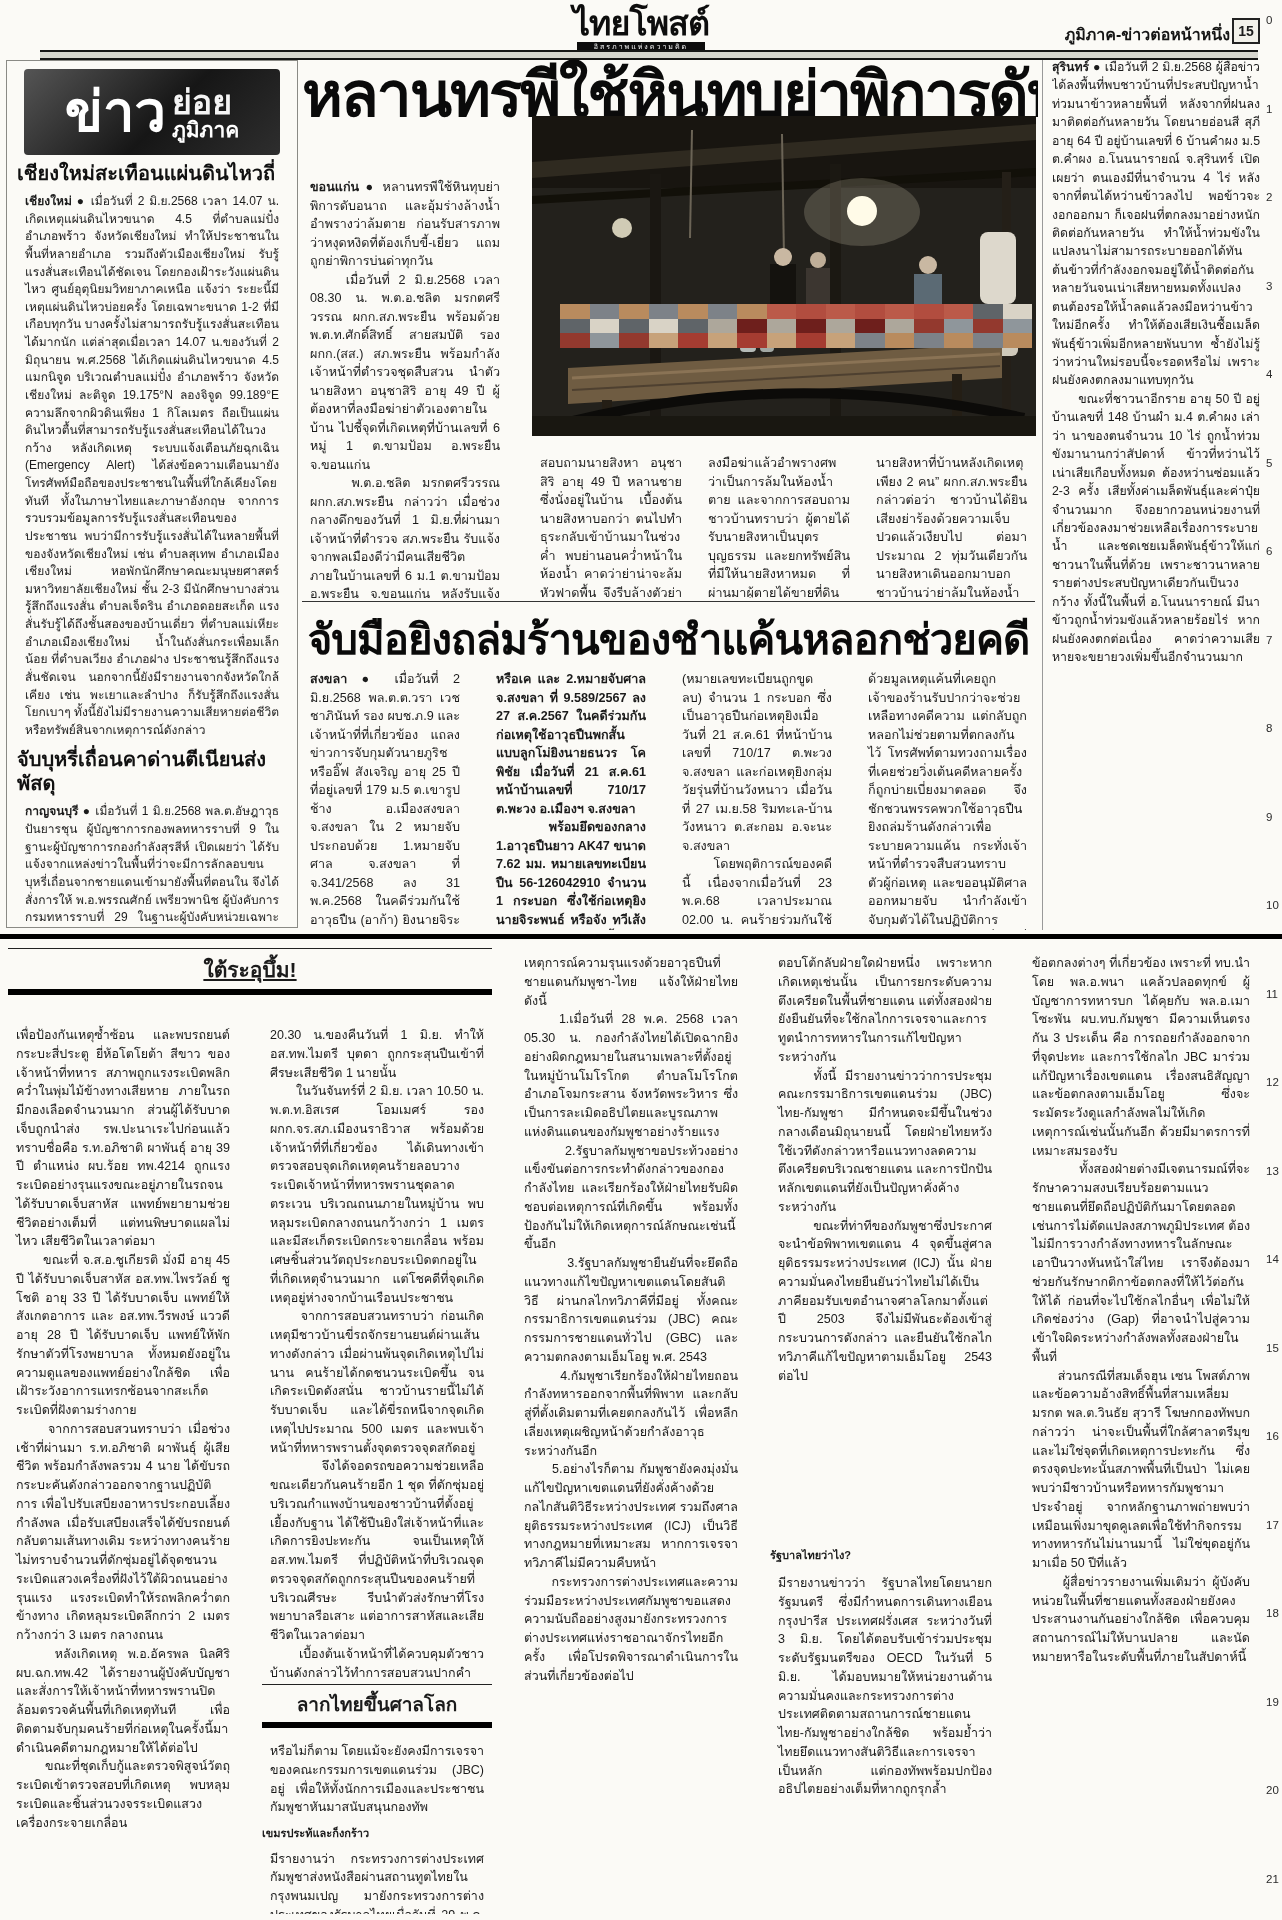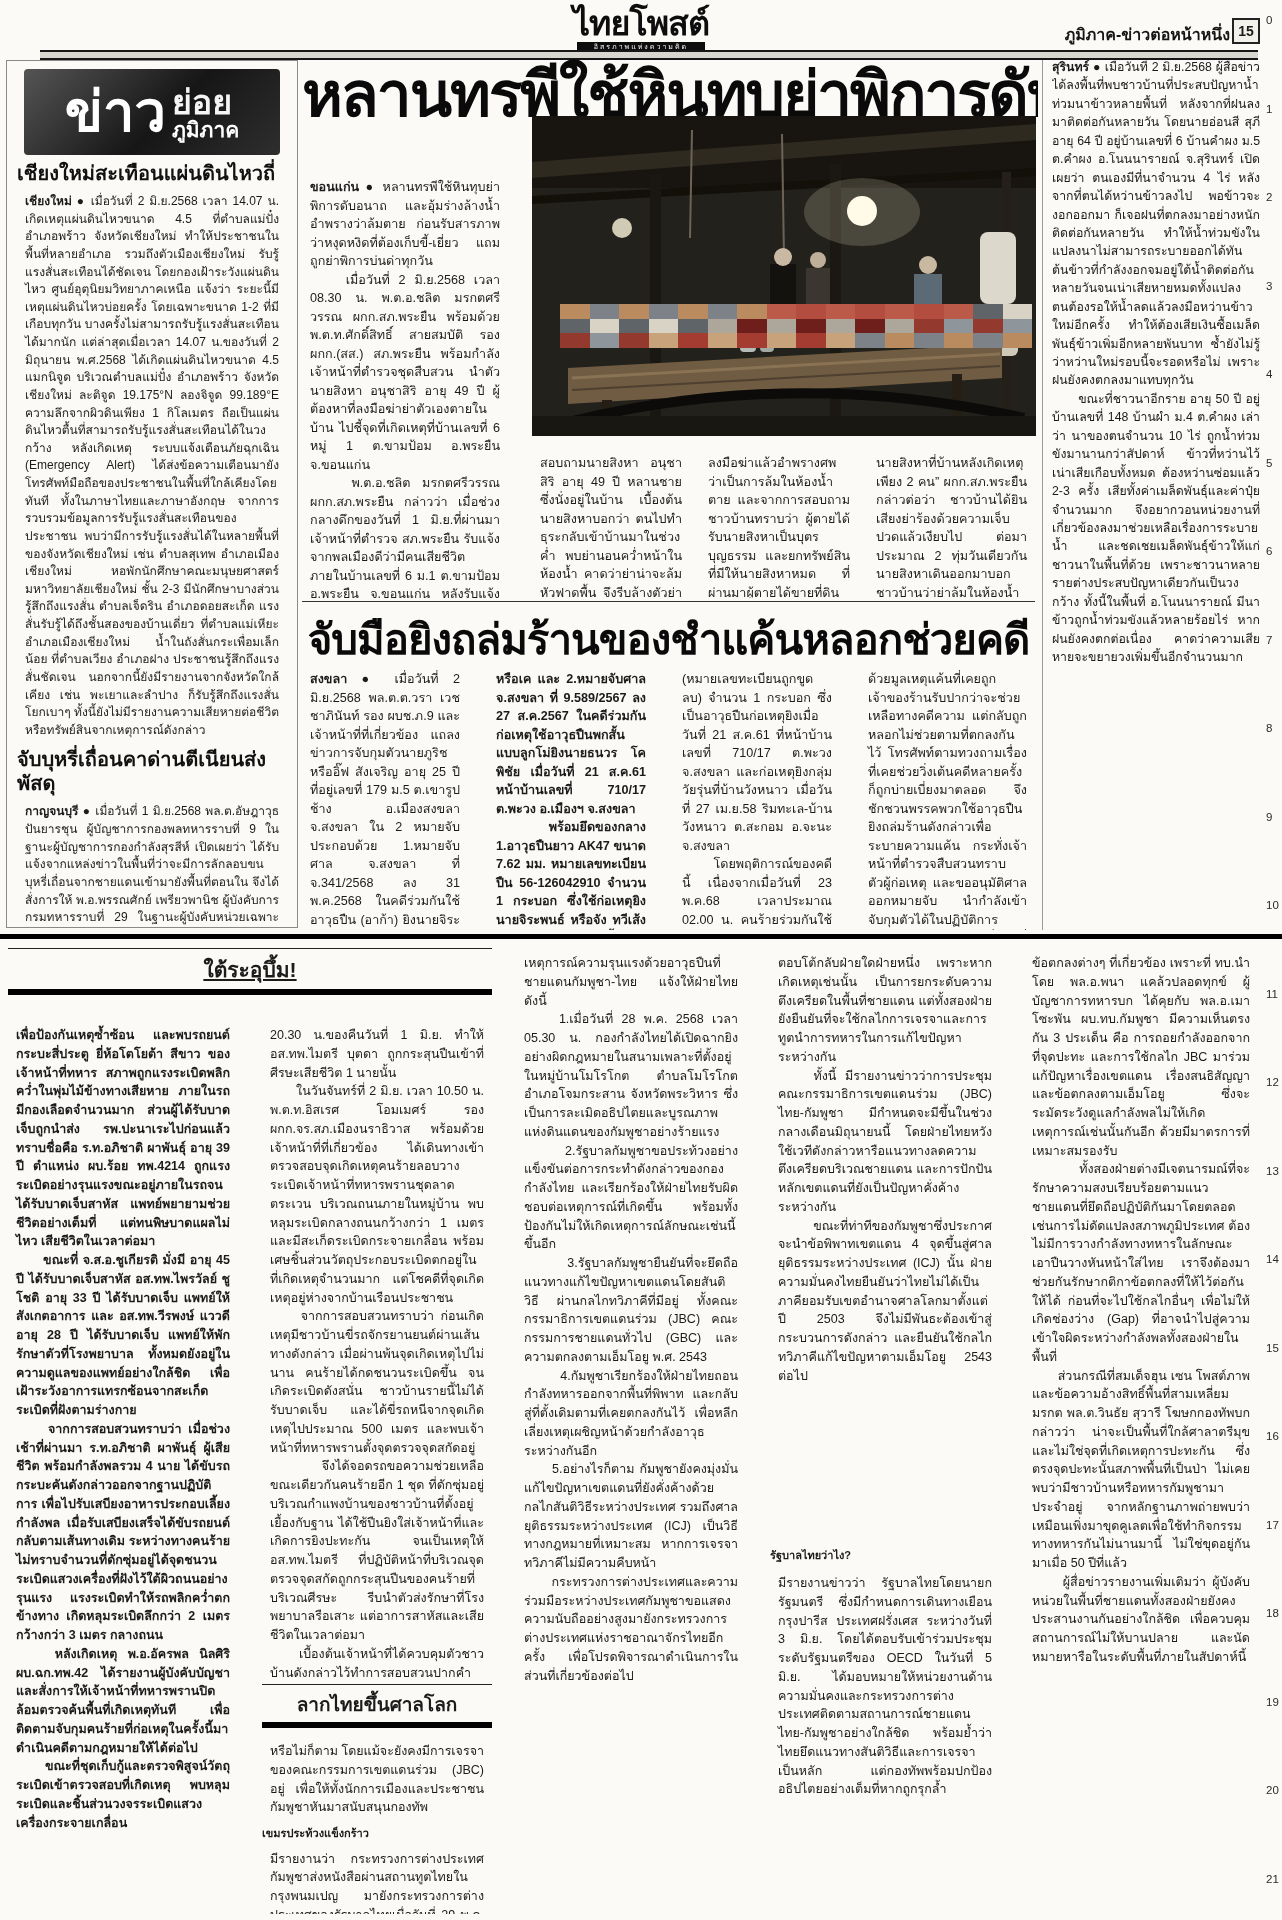--- a/index.html
+++ b/index.html
@@ -51,21 +51,21 @@
   #story3{left:1052px;top:58px;width:208px;height:872px;overflow:hidden;}
   #story3 h2{margin:0 0 6px;font-size:25px;line-height:1.32;font-weight:bold;white-space:pre-line;color:#111;}
   #story3 .b{font-size:12.3px;line-height:1.5;text-align:justify;white-space:pre-line;margin:0;}
   
   #thickrule{left:0;top:934px;width:1282px;height:5px;background:#000;}
   .bhead{box-sizing:border-box;border-top:1px solid #222;border-bottom:6px solid #000;text-align:center;
          font-weight:bold;padding:4px 0 3px;}
   #bhead1{left:8px;top:948px;width:484px;font-size:21px;text-decoration:underline;}
   .bcol{overflow:hidden;font-size:12.5px;line-height:1.5;text-align:justify;}
   .bcol p{margin:8px;white-space:pre-line;}
-  #bcol1{left:8px;top:1018px;width:230px;height:896px;font-weight:bold;}
+  #bcol1{left:8px;top:1018px;width:230px;height:896px;}
   #bcol2{left:262px;top:1018px;width:230px;height:896px;display:flex;flex-direction:column;}
   #bcol2a{flex:0 0 660px;overflow:hidden;}
   #bhead2{flex:0 0 auto;margin:6px 0;font-size:19px;}
   #bcol2b{flex:1;overflow:hidden;}
   .subhead{font-weight:bold;font-size:11px;margin:2px 0;}
   #bcol3{left:516px;top:946px;width:230px;height:968px;}
   #bcol4{left:770px;top:946px;width:230px;height:968px;display:flex;flex-direction:column;}
   #bcol4a{flex:0 0 598px;overflow:hidden;}
   #bcol4b{flex:1;overflow:hidden;}
   #bcol5{left:1024px;top:946px;width:234px;height:968px;}
@@ -240,21 +240,21 @@
     <div class="bcol" id="bcol2a">
         <p>20.30 น.ของคืนวันที่ 1 มิ.ย. ทำให้ อส.ทพ.ไมตรี บุตดา ถูกกระสุนปืนเข้าที่ศีรษะเสียชีวิต 1 นายนั้น
 　　ในวันจันทร์ที่ 2 มิ.ย. เวลา 10.50 น. พ.ต.ท.อิสเรศ โอมเมศร์ รอง ผกก.จร.สภ.เมืองนราธิวาส พร้อมด้วยเจ้าหน้าที่ที่เกี่ยวข้อง ได้เดินทางเข้าตรวจสอบจุดเกิดเหตุคนร้ายลอบวางระเบิดเจ้าหน้าที่ทหารพรานชุดลาดตระเวน บริเวณถนนภายในหมู่บ้าน พบหลุมระเบิดกลางถนนกว้างกว่า 1 เมตร และมีสะเก็ดระเบิดกระจายเกลื่อน พร้อมเศษชิ้นส่วนวัตถุประกอบระเบิดตกอยู่ในที่เกิดเหตุจำนวนมาก แต่โชคดีที่จุดเกิดเหตุอยู่ห่างจากบ้านเรือนประชาชน
 　　จากการสอบสวนทราบว่า ก่อนเกิดเหตุมีชาวบ้านขี่รถจักรยานยนต์ผ่านเส้นทางดังกล่าว เมื่อผ่านพ้นจุดเกิดเหตุไปไม่นาน คนร้ายได้กดชนวนระเบิดขึ้น จนเกิดระเบิดดังสนั่น ชาวบ้านรายนี้ไม่ได้รับบาดเจ็บ และได้ขี่รถหนีจากจุดเกิดเหตุไปประมาณ 500 เมตร และพบเจ้าหน้าที่ทหารพรานตั้งจุดตรวจจุดสกัดอยู่
 　　จึงได้จอดรถขอความช่วยเหลือ ขณะเดียวกันคนร้ายอีก 1 ชุด ที่ดักซุ่มอยู่บริเวณกำแพงบ้านของชาวบ้านที่ตั้งอยู่เยื้องกับฐาน ได้ใช้ปืนยิงใส่เจ้าหน้าที่และเกิดการยิงปะทะกัน จนเป็นเหตุให้ อส.ทพ.ไมตรี ที่ปฏิบัติหน้าที่บริเวณจุดตรวจจุดสกัดถูกกระสุนปืนของคนร้ายที่บริเวณศีรษะ รีบนำตัวส่งรักษาที่โรงพยาบาลรือเสาะ แต่อาการสาหัสและเสียชีวิตในเวลาต่อมา
 　　เบื้องต้นเจ้าหน้าที่ได้ควบคุมตัวชาวบ้านดังกล่าวไว้ทำการสอบสวนปากคำ ในฐานะพยานบุคคล ส่วนพฤติกรรมของคนร้ายคาดว่าจะมีการวางแผนไว้อย่างดี คือชุดวางระเบิด ชุดยิงเจ้าหน้าที่ทหารพรานหน้าฐาน ที่คนร้ายเดาได้ว่าชาวบ้านต้องไปขอความช่วยเหลือ</p>
       </div>
     <div class="bhead" id="bhead2">ลากไทยขึ้นศาลโลก</div>
     <div class="bcol" id="bcol2b">
       <p>หรือไม่ก็ตาม โดยแม้จะยังคงมีการเจรจาของคณะกรรมการเขตแดนร่วม (JBC) อยู่ เพื่อให้ทั้งนักการเมืองและประชาชนกัมพูชาหันมาสนับสนุนกองทัพ</p>
-      <div class="subhead">เขมรประท้วงแข็งกร้าว</div>
+      <div class="subhead">เขมรประท้และก็งกร้าว</div>
       <p>มีรายงานว่า กระทรวงการต่างประเทศกัมพูชาส่งหนังสือผ่านสถานทูตไทยในกรุงพนมเปญ มายังกระทรวงการต่างประเทศของรัฐบาลไทยเมื่อวันที่ 29 พ.ค. โดยอ้างถึงเหตุการณ์ความรุนแรงด้วยอาวุธปืนบริเวณชายแดนกัมพูชา-ไทย ซึ่งเกิดขึ้นเมื่อช่วงปลายเดือนพฤษภาคมที่ผ่านมา</p>
     </div>
   </div>
 
   <div class="abs bcol" id="bcol3">
       <p>เหตุการณ์ความรุนแรงด้วยอาวุธปืนที่ชายแดนกัมพูชา-ไทย แจ้งให้ฝ่ายไทย ดังนี้
 　　1.เมื่อวันที่ 28 พ.ค. 2568 เวลา 05.30 น. กองกำลังไทยได้เปิดฉากยิงอย่างผิดกฎหมายในสนามเพลาะที่ตั้งอยู่ในหมู่บ้านโมโรโกต ตำบลโมโรโกต อำเภอโจมกระสาน จังหวัดพระวิหาร ซึ่งเป็นการละเมิดอธิปไตยและบูรณภาพแห่งดินแดนของกัมพูชาอย่างร้ายแรง
 　　2.รัฐบาลกัมพูชาขอประท้วงอย่างแข็งขันต่อการกระทำดังกล่าวของกองกำลังไทย และเรียกร้องให้ฝ่ายไทยรับผิดชอบต่อเหตุการณ์ที่เกิดขึ้น พร้อมทั้งป้องกันไม่ให้เกิดเหตุการณ์ลักษณะเช่นนี้ขึ้นอีก
 　　3.รัฐบาลกัมพูชายืนยันที่จะยึดถือแนวทางแก้ไขปัญหาเขตแดนโดยสันติวิธี ผ่านกลไกทวิภาคีที่มีอยู่ ทั้งคณะกรรมาธิการเขตแดนร่วม (JBC) คณะกรรมการชายแดนทั่วไป (GBC) และความตกลงตามเอ็มโอยู พ.ศ. 2543
 　　4.กัมพูชาเรียกร้องให้ฝ่ายไทยถอนกำลังทหารออกจากพื้นที่พิพาท และกลับสู่ที่ตั้งเดิมตามที่เคยตกลงกันไว้ เพื่อหลีกเลี่ยงเหตุเผชิญหน้าด้วยกำลังอาวุธระหว่างกันอีก

